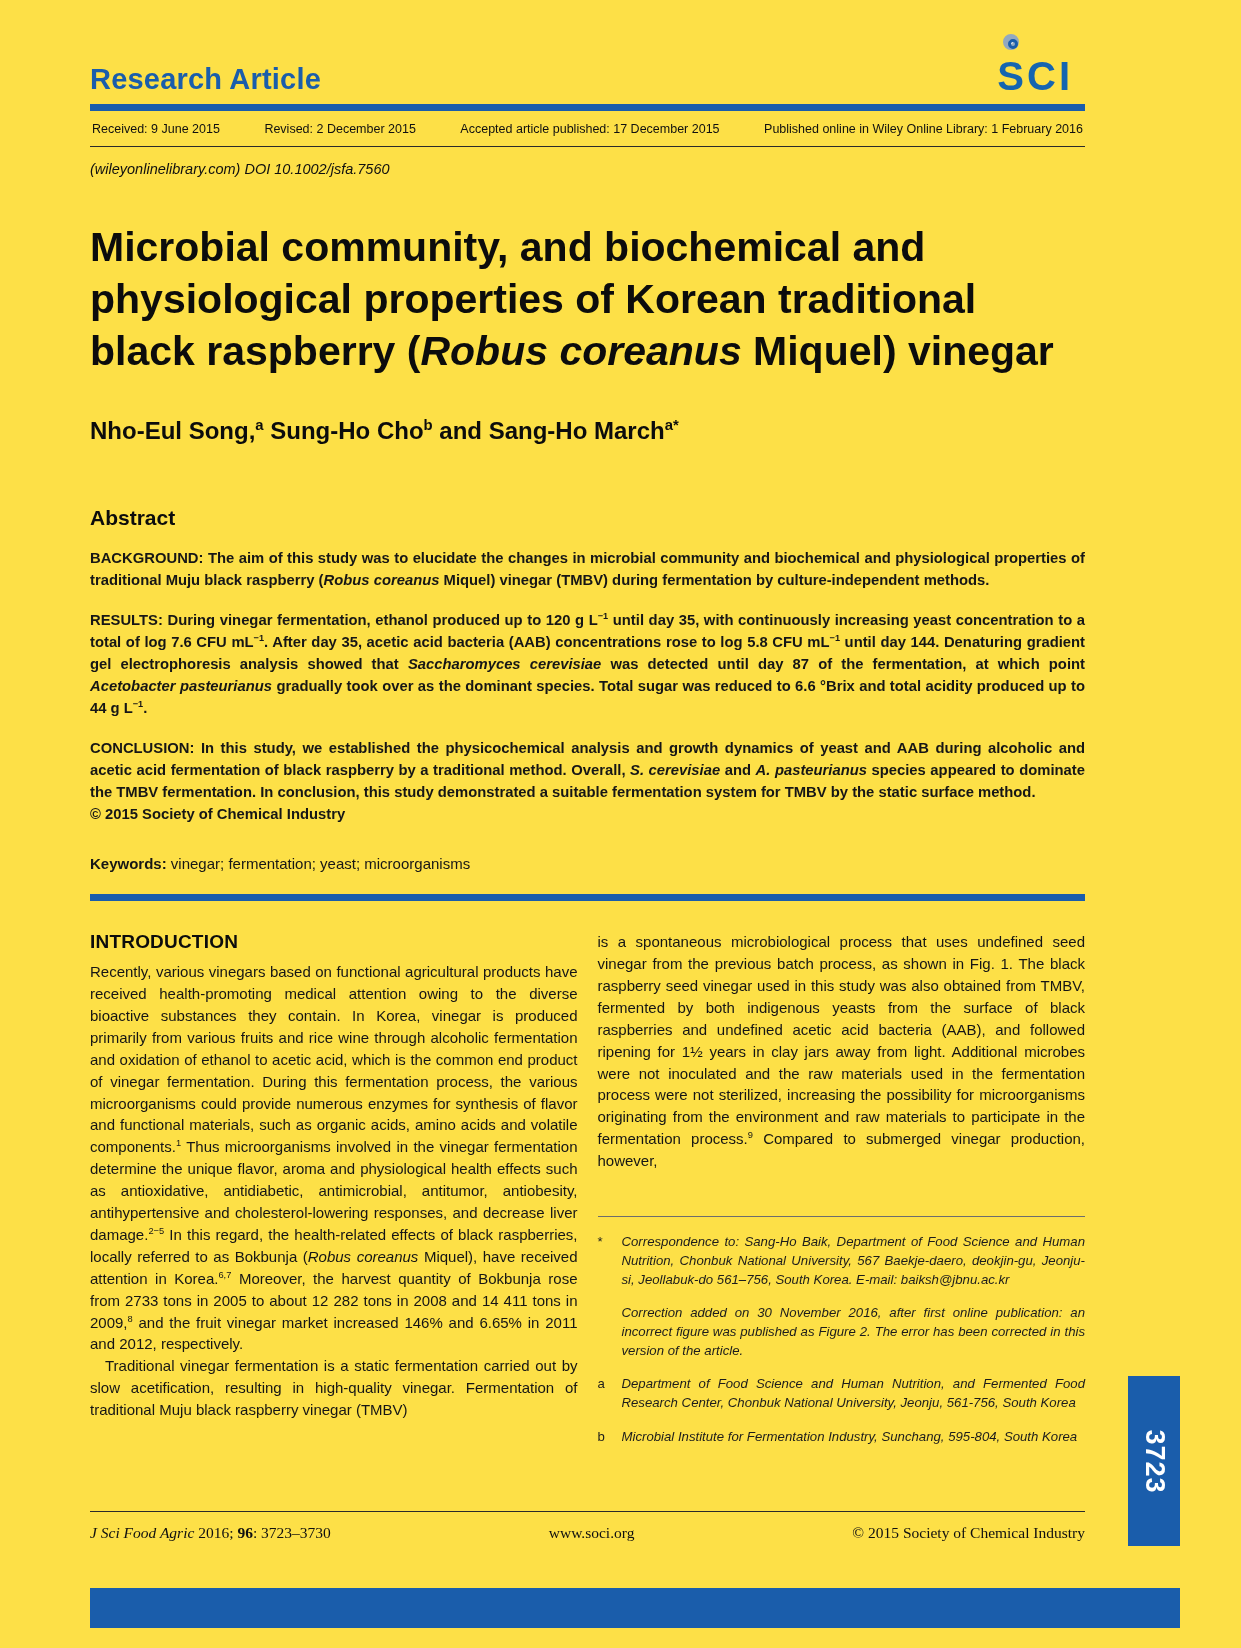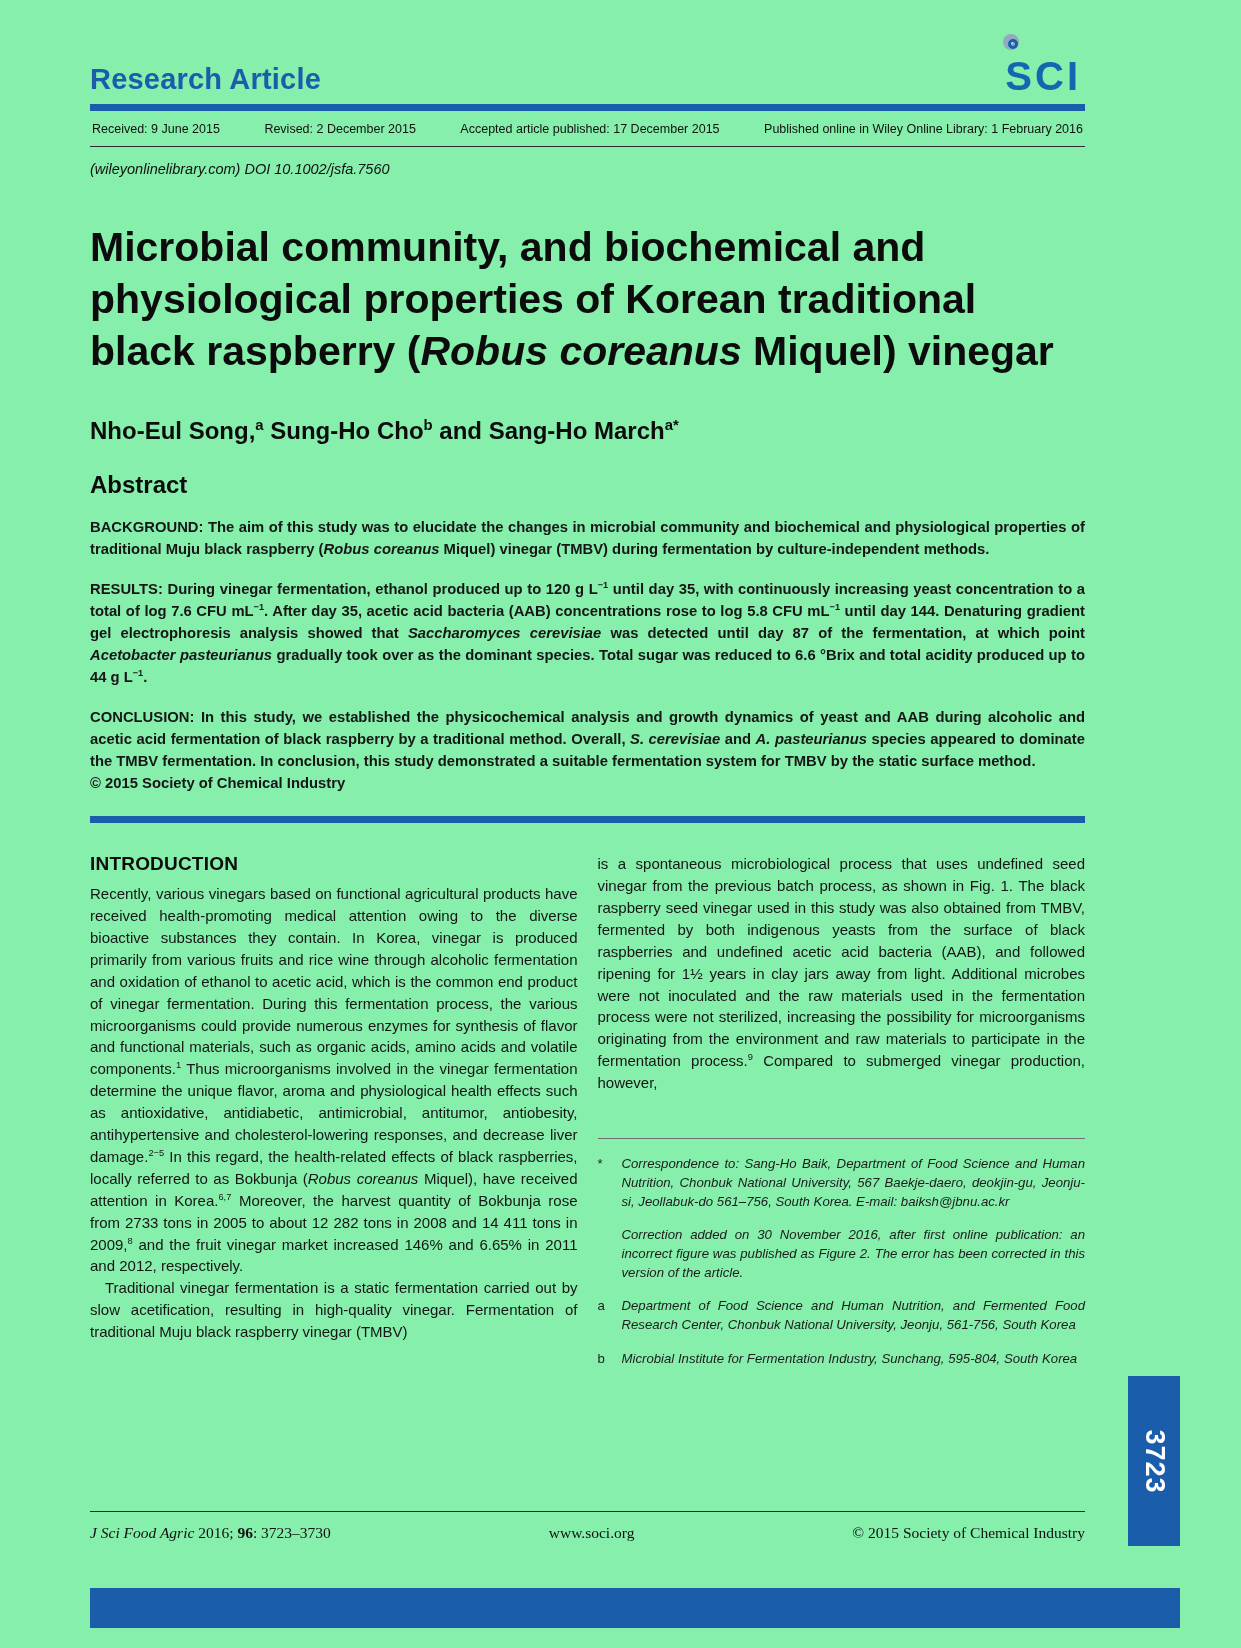--- a/index.html
+++ b/index.html
@@ -2,21 +2,21 @@
 <html><head>
 <meta charset="utf-8">
 <style>
   * { margin: 0; padding: 0; box-sizing: border-box; }
   html, body { background: #ffffff; }
   body { font-family: "Liberation Sans", "DejaVu Sans", sans-serif; color: #111; }
   .page {
     position: relative;
     width: 1241px;
     height: 1648px;
-    background: #86efac;
+    background: #fde047;
     overflow: hidden;
   }
   .content {
     position: absolute;
     left: 90px;
     width: 995px;
     top: 0;
   }
   
   .header-top {
@@ -51,21 +51,21 @@
     top: 5px;
     left: 19px;
     width: 10px;
     height: 10px;
     border: 3px solid #1a5dab;
     border-radius: 50%;
   }
   .logo-text {
     position: absolute;
     bottom: 0;
-    right: 4px;
+    right: 12px;
     font-size: 40px;
     font-weight: bold;
     color: #1565b0;
     letter-spacing: 3px;
     line-height: 1;
   }
   .rule-blue {
     height: 7px;
     background: #1a5dab;
     margin-top: 8px;
@@ -97,22 +97,22 @@
   }
   .authors {
     margin-top: 40px;
     font-size: 24px;
     font-weight: bold;
     color: #0c0c0c;
   }
   sup { font-size: 62%; line-height: 0; }
   
   .abstract-heading {
-    margin-top: 26px;
-    font-size: 24px;
+    margin-top: 61px;
+    font-size: 21px;
     font-weight: bold;
     color: #0c0c0c;
   }
   .abstract p.abs {
     margin-top: 17px;
     font-size: 14.8px;
     font-weight: bold;
     line-height: 1.5;
     text-align: justify;
     color: #161616;
@@ -250,20 +250,23 @@
 
     <h1 class="title"><span>Microbial community, and biochemical and physiological properties of Korean traditional black raspberry (</span><span style="font-style: italic;">Robus coreanus</span><span> Miquel) vinegar</span></h1>
     <div class="authors"><span>Nho-Eul Song,</span><sup>a</sup><span> Sung-Ho Cho</span><sup>b</sup><span> and Sang-Ho March</span><sup>a*</sup></div>
 
     <div class="abstract">
       <h2 class="abstract-heading">Abstract</h2>
       <p class="abs"><span>BACKGROUND: The aim of this study was to elucidate the changes in microbial community and biochemical and physiological properties of traditional Muju black raspberry (</span><span style="font-style: italic;">Robus coreanus</span><span> Miquel) vinegar (TMBV) during fermentation by culture-independent methods.</span></p>
       <p class="abs"><span>RESULTS: During vinegar fermentation, ethanol produced up to 120 g L</span><sup>−1</sup><span> until day 35, with continuously increasing yeast concentration to a total of log 7.6 CFU mL</span><sup>−1</sup><span>. After day 35, acetic acid bacteria (AAB) concentrations rose to log 5.8 CFU mL</span><sup>−1</sup><span> until day 144. Denaturing gradient gel electrophoresis analysis showed that </span><span style="font-style: italic;">Saccharomyces cerevisiae</span><span> was detected until day 87 of the fermentation, at which point </span><span style="font-style: italic;">Acetobacter pasteurianus</span><span> gradually took over as the dominant species. Total sugar was reduced to 6.6 °Brix and total acidity produced up to 44 g L</span><sup>−1</sup><span>.</span></p>
       <p class="abs"><span>CONCLUSION: In this study, we established the physicochemical analysis and growth dynamics of yeast and AAB during alcoholic and acetic acid fermentation of black raspberry by a traditional method. Overall, </span><span style="font-style: italic;">S. cerevisiae</span><span> and </span><span style="font-style: italic;">A. pasteurianus</span><span> species appeared to dominate the TMBV fermentation. In conclusion, this study demonstrated a suitable fermentation system for TMBV by the static surface method.</span></p>
       <div class="abs-copyright">© 2015 Society of Chemical Industry</div>
+      <div class="keywords">
+        <span class="kw-label">Keywords:</span><span> vinegar; fermentation; yeast; microorganisms</span>
+      </div>
     </div>
 
     <div class="rule-blue-2"></div>
 
     <div class="columns">
       <div class="col">
         <h3 class="section-heading">INTRODUCTION</h3>
         <p class="body-para"><span>Recently, various vinegars based on functional agricultural products have received health-promoting medical attention owing to the diverse bioactive substances they contain. In Korea, vinegar is produced primarily from various fruits and rice wine through alcoholic fermentation and oxidation of ethanol to acetic acid, which is the common end product of vinegar fermentation. During this fermentation process, the various microorganisms could provide numerous enzymes for synthesis of flavor and functional materials, such as organic acids, amino acids and volatile components.</span><sup>1</sup><span> Thus microorganisms involved in the vinegar fermentation determine the unique flavor, aroma and physiological health effects such as antioxidative, antidiabetic, antimicrobial, antitumor, antiobesity, antihypertensive and cholesterol-lowering responses, and decrease liver damage.</span><sup>2−5</sup><span> In this regard, the health-related effects of black raspberries, locally referred to as Bokbunja (</span><span style="font-style: italic;">Robus coreanus</span><span> Miquel), have received attention in Korea.</span><sup>6,7</sup><span> Moreover, the harvest quantity of Bokbunja rose from 2733 tons in 2005 to about 12 282 tons in 2008 and 14 411 tons in 2009,</span><sup>8</sup><span> and the fruit vinegar market increased 146% and 6.65% in 2011 and 2012, respectively.</span></p>
         <p class="body-para indent"><span>Traditional vinegar fermentation is a static fermentation carried out by slow acetification, resulting in high-quality vinegar. Fermentation of traditional Muju black raspberry vinegar (TMBV)</span></p>
       </div>

